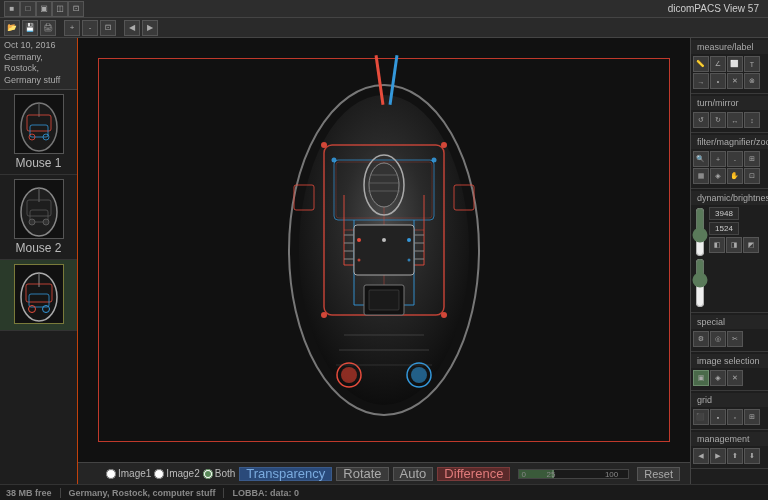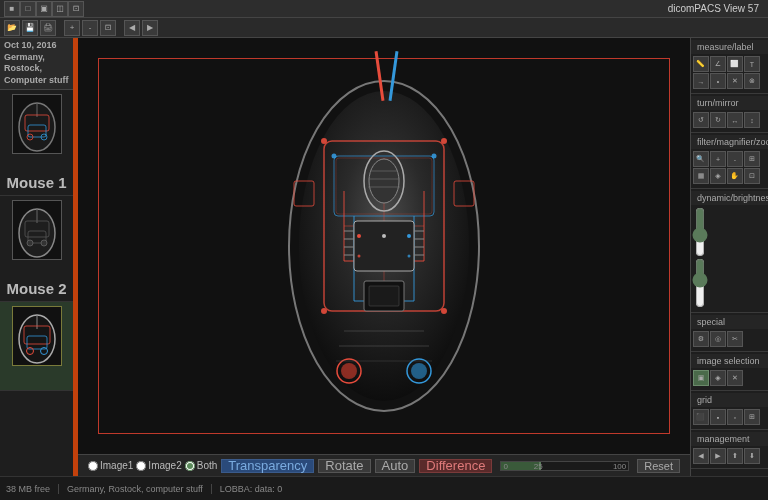--- a/index.html
+++ b/index.html
@@ -60,26 +60,25 @@
     .main-content {
       display: flex;
       flex: 1;
       overflow: hidden;
     }
 
     
     .left-panel {
       width: 78px;
       background: #1e1e1e;
-      border-right: 5px solid #c2410c;
+      border-right: 1px solid #c2410c;
       display: flex;
       flex-direction: column;
       overflow: hidden;
       flex-shrink: 0;
-      font-weight: bold;
     }
     .left-panel-header {
       background: #2a2a2a;
       padding: 2px 4px;
       font-size: 9px;
       color: #aaa;
       border-bottom: 1px solid #444;
       line-height: 1.3;
     }
     .thumbnail-item {
@@ -98,23 +97,23 @@
       height: 60px;
       background: #111;
       border: 1px solid #555;
       display: flex;
       align-items: center;
       justify-content: center;
       overflow: hidden;
       position: relative;
     }
     .thumbnail-label {
-      font-size: 15px;
+      font-size: 12px;
       color: #bbb;
-      margin-top: 20px;
+      margin-top: 2px;
       text-align: right;
     }
 
     
     .center-panel {
       flex: 1;
       background: #0d0d0d;
       position: relative;
       display: flex;
       flex-direction: column;
@@ -207,20 +206,21 @@
       justify-content: center;
       gap: 4px;
       border-top: 1px solid #444;
       flex-shrink: 0;
       padding: 0 10px;
     }
     .radio-group {
       display: flex;
       align-items: center;
       gap: 3px;
+      margin-left: 18px;
     }
     .radio-label {
       display: flex;
       align-items: center;
       gap: 2px;
       font-size: 10px;
       color: #bbb;
       cursor: pointer;
     }
     .radio-input {
@@ -269,28 +269,29 @@
       color: #aaa;
       border: 1px solid #555;
       height: 14px;
       padding: 0 6px;
       font-size: 11px;
       cursor: pointer;
     }
 
     
     .status-bar {
-      height: 24px;
+      height: 16px;
       background: #1a1a1a;
       border-top: 1px solid #333;
       display: flex;
       align-items: center;
       padding: 0 6px;
       gap: 8px;
       flex-shrink: 0;
+      font-weight: bold;
     }
     .status-item {
       font-size: 9px;
       color: #888;
     }
   </style>
 </head>
 <body>
 
 <div class="menu-bar">
@@ -316,21 +317,21 @@
   <div class="toolbar-icon">▶</div>
 </div>
 
 <div class="main-content">
 
   <div class="left-panel">
     <div class="left-panel-header">
       <div>Oct 10, 2016</div>
       <div>Germany,</div>
       <div>Rostock,</div>
-      <div>Computer stuff</div>
+      <div>Germany stuff</div>
     </div>
     <div class="thumbnail-item">
       <div class="thumbnail-img">
         <svg width="44" height="58" viewBox="0 0 44 58">
           <ellipse cx="22" cy="32" rx="18" ry="24" fill="#1a1a1a" stroke="#777" stroke-width="1.5"></ellipse>
           <line x1="22" y1="8" x2="22" y2="22" stroke="#666" stroke-width="1"></line>
           <rect x="10" y="20" width="24" height="16" rx="2" fill="none" stroke="#e74c3c" stroke-width="0.8"></rect>
           <rect x="13" y="30" width="18" height="12" rx="2" fill="none" stroke="#3498db" stroke-width="0.8"></rect>
           <circle cx="15" cy="42" r="3" fill="none" stroke="#e74c3c" stroke-width="0.8"></circle>
           <circle cx="29" cy="42" r="3" fill="none" stroke="#3498db" stroke-width="0.8"></circle>
@@ -472,21 +473,21 @@
       </div>
       <button class="bottom-btn btn-blue">Transparency</button>
       <button class="bottom-btn btn-gray">Rotate</button>
       <button class="bottom-btn btn-gray">Auto</button>
       <button class="bottom-btn btn-red">Difference</button>
       <div class="progress-area">
         <div class="progress-bar"></div>
         <div style="position:absolute; top:0; left:30%; width:2px; height:100%; background:#5a7a5a;"></div>
         <div style="position:absolute; left:0; top:50%; transform:translateY(-50%); font-size:8px; color:#888; padding-left:2px;">0</div>
         <div style="position:absolute; left:29%; top:50%; transform:translate(-50%,-50%); font-size:8px; color:#888;">25</div>
-        <div style="position:absolute; right:0; top:50%; transform:translateY(-50%); font-size:8px; color:#888; padding-right:2px;">100</div>
+        <div style="position:absolute; right:8px; top:50%; transform:translateY(-50%); font-size:8px; color:#888; padding-right:2px;">100</div>
       </div>
       <button class="reset-btn">Reset</button>
     </div>
   </div>
 
   <div class="right-panel">
     <div class="right-section">
       <div class="right-section-title">measure/label</div>
       <div class="right-icon-row">
         <div class="right-icon">📏</div>
@@ -521,20 +522,29 @@
         <div class="right-icon">⊡</div>
       </div>
     </div>
     <div class="right-section">
       <div class="right-section-title">dynamic/brightness/LUT</div>
       <div style="display:flex; padding:2px; gap:2px; align-items:flex-start;">
         <div style="display:flex; flex-direction:column; gap:1px; align-items:center;">
           <input type="range" class="slider-vertical" min="0" max="100" value="60" orient="vertical" style="height: 50px; writing-mode: vertical-lr;">
           <input type="range" class="slider-vertical" min="0" max="100" value="40" orient="vertical" style="height: 50px; writing-mode: vertical-lr;">
         </div>
+        <div style="display:flex; flex-direction:column; gap:2px;">
+          <div class="value-display">3948</div>
+          <div class="value-display">1524</div>
+          <div class="right-icon-row" style="padding:0;">
+            <div class="right-icon">◧</div>
+            <div class="right-icon">◨</div>
+            <div class="right-icon">◩</div>
+          </div>
+        </div>
       </div>
     </div>
     <div class="right-section">
       <div class="right-section-title">special</div>
       <div class="right-icon-row">
         <div class="right-icon">⚙</div>
         <div class="right-icon">◎</div>
         <div class="right-icon">✂</div>
       </div>
     </div>

